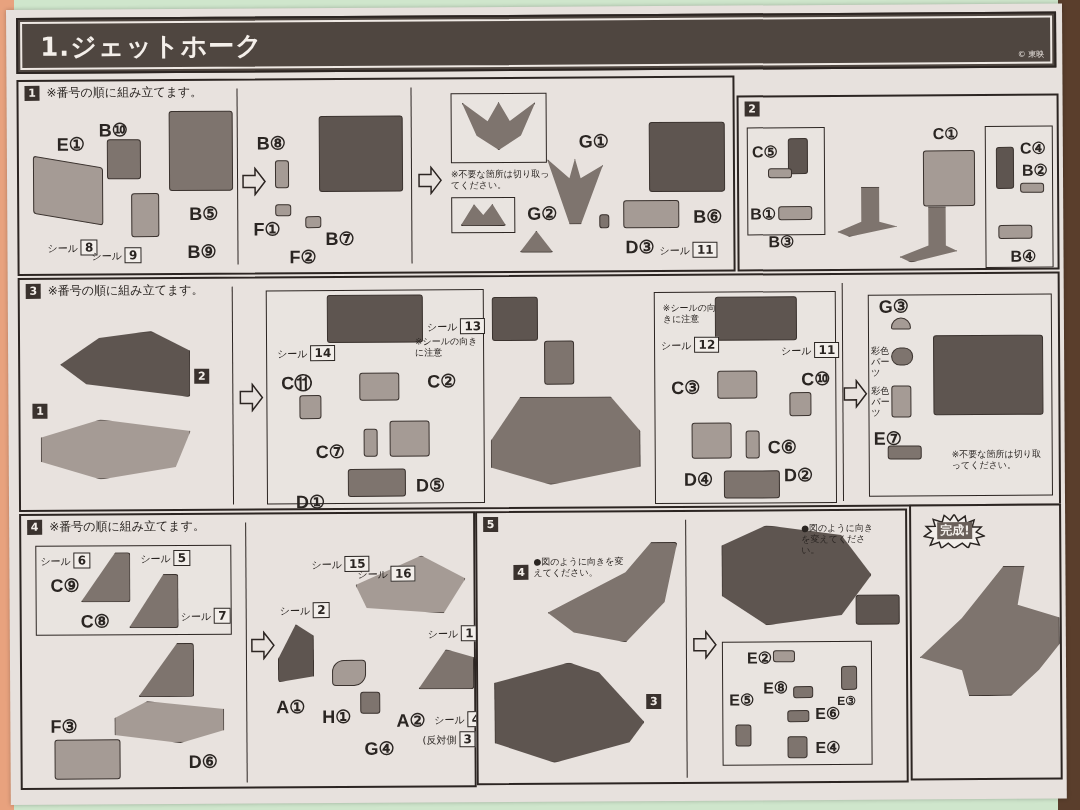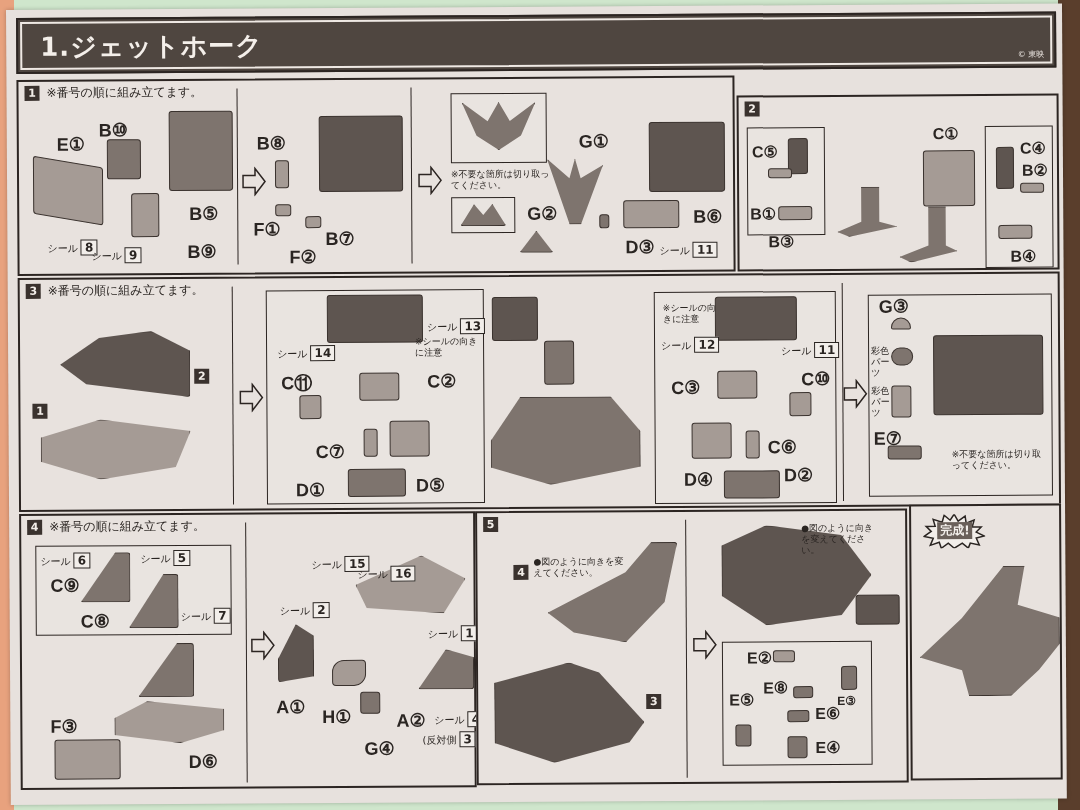--- a/index.html
+++ b/index.html
@@ -180,21 +180,21 @@
       <div class="seal-label" style="left:160px; top:28px;"><span>シール</span><span class="num">13</span></div>
       <div class="small-note" style="left:148px; top:46px; width:64px; white-space:normal;">※シールの向きに注意</div>
       <div class="part light" style="left:32px; top:104px; width:22px; height:24px;"></div>
       <div class="part light" style="left:92px; top:82px; width:40px; height:28px;"></div>
       <div class="part light" style="left:96px; top:138px; width:14px; height:28px;"></div>
       <div class="part light" style="left:122px; top:130px; width:40px; height:36px;"></div>
       <div class="part" style="left:80px; top:178px; width:58px; height:28px;"></div>
       <div class="part-label" style="left:14px; top:80px;">C⑪</div>
       <div class="part-label" style="left:160px; top:80px;">C②</div>
       <div class="part-label" style="left:48px; top:150px;">C⑦</div>
-      <div class="part-label" style="left:28px; top:188px;">D①</div>
+      <div class="part-label" style="left:28px; top:200px;">D①</div>
       <div class="part-label" style="left:148px; top:184px;">D⑤</div>
     </div>
 
     <div class="part dark" style="left:472px; top:20px; width:46px; height:44px;"></div>
     <div class="part" style="left:524px; top:64px; width:30px; height:44px;"></div>
     <div class="part" style="left:470px; top:120px; width:150px; height:88px; clip-path:polygon(0 50%,20% 0,80% 0,100% 40%,100% 80%,40% 100%,0 80%);"></div>
 
     <div class="subbox" style="left:634px; top:16px; width:182px; height:212px;">
       <div class="part dark" style="left:60px; top:4px; width:82px; height:44px;"></div>
       <div class="small-note" style="left:8px; top:10px; width:54px; white-space:normal;">※シールの向きに注意</div>

